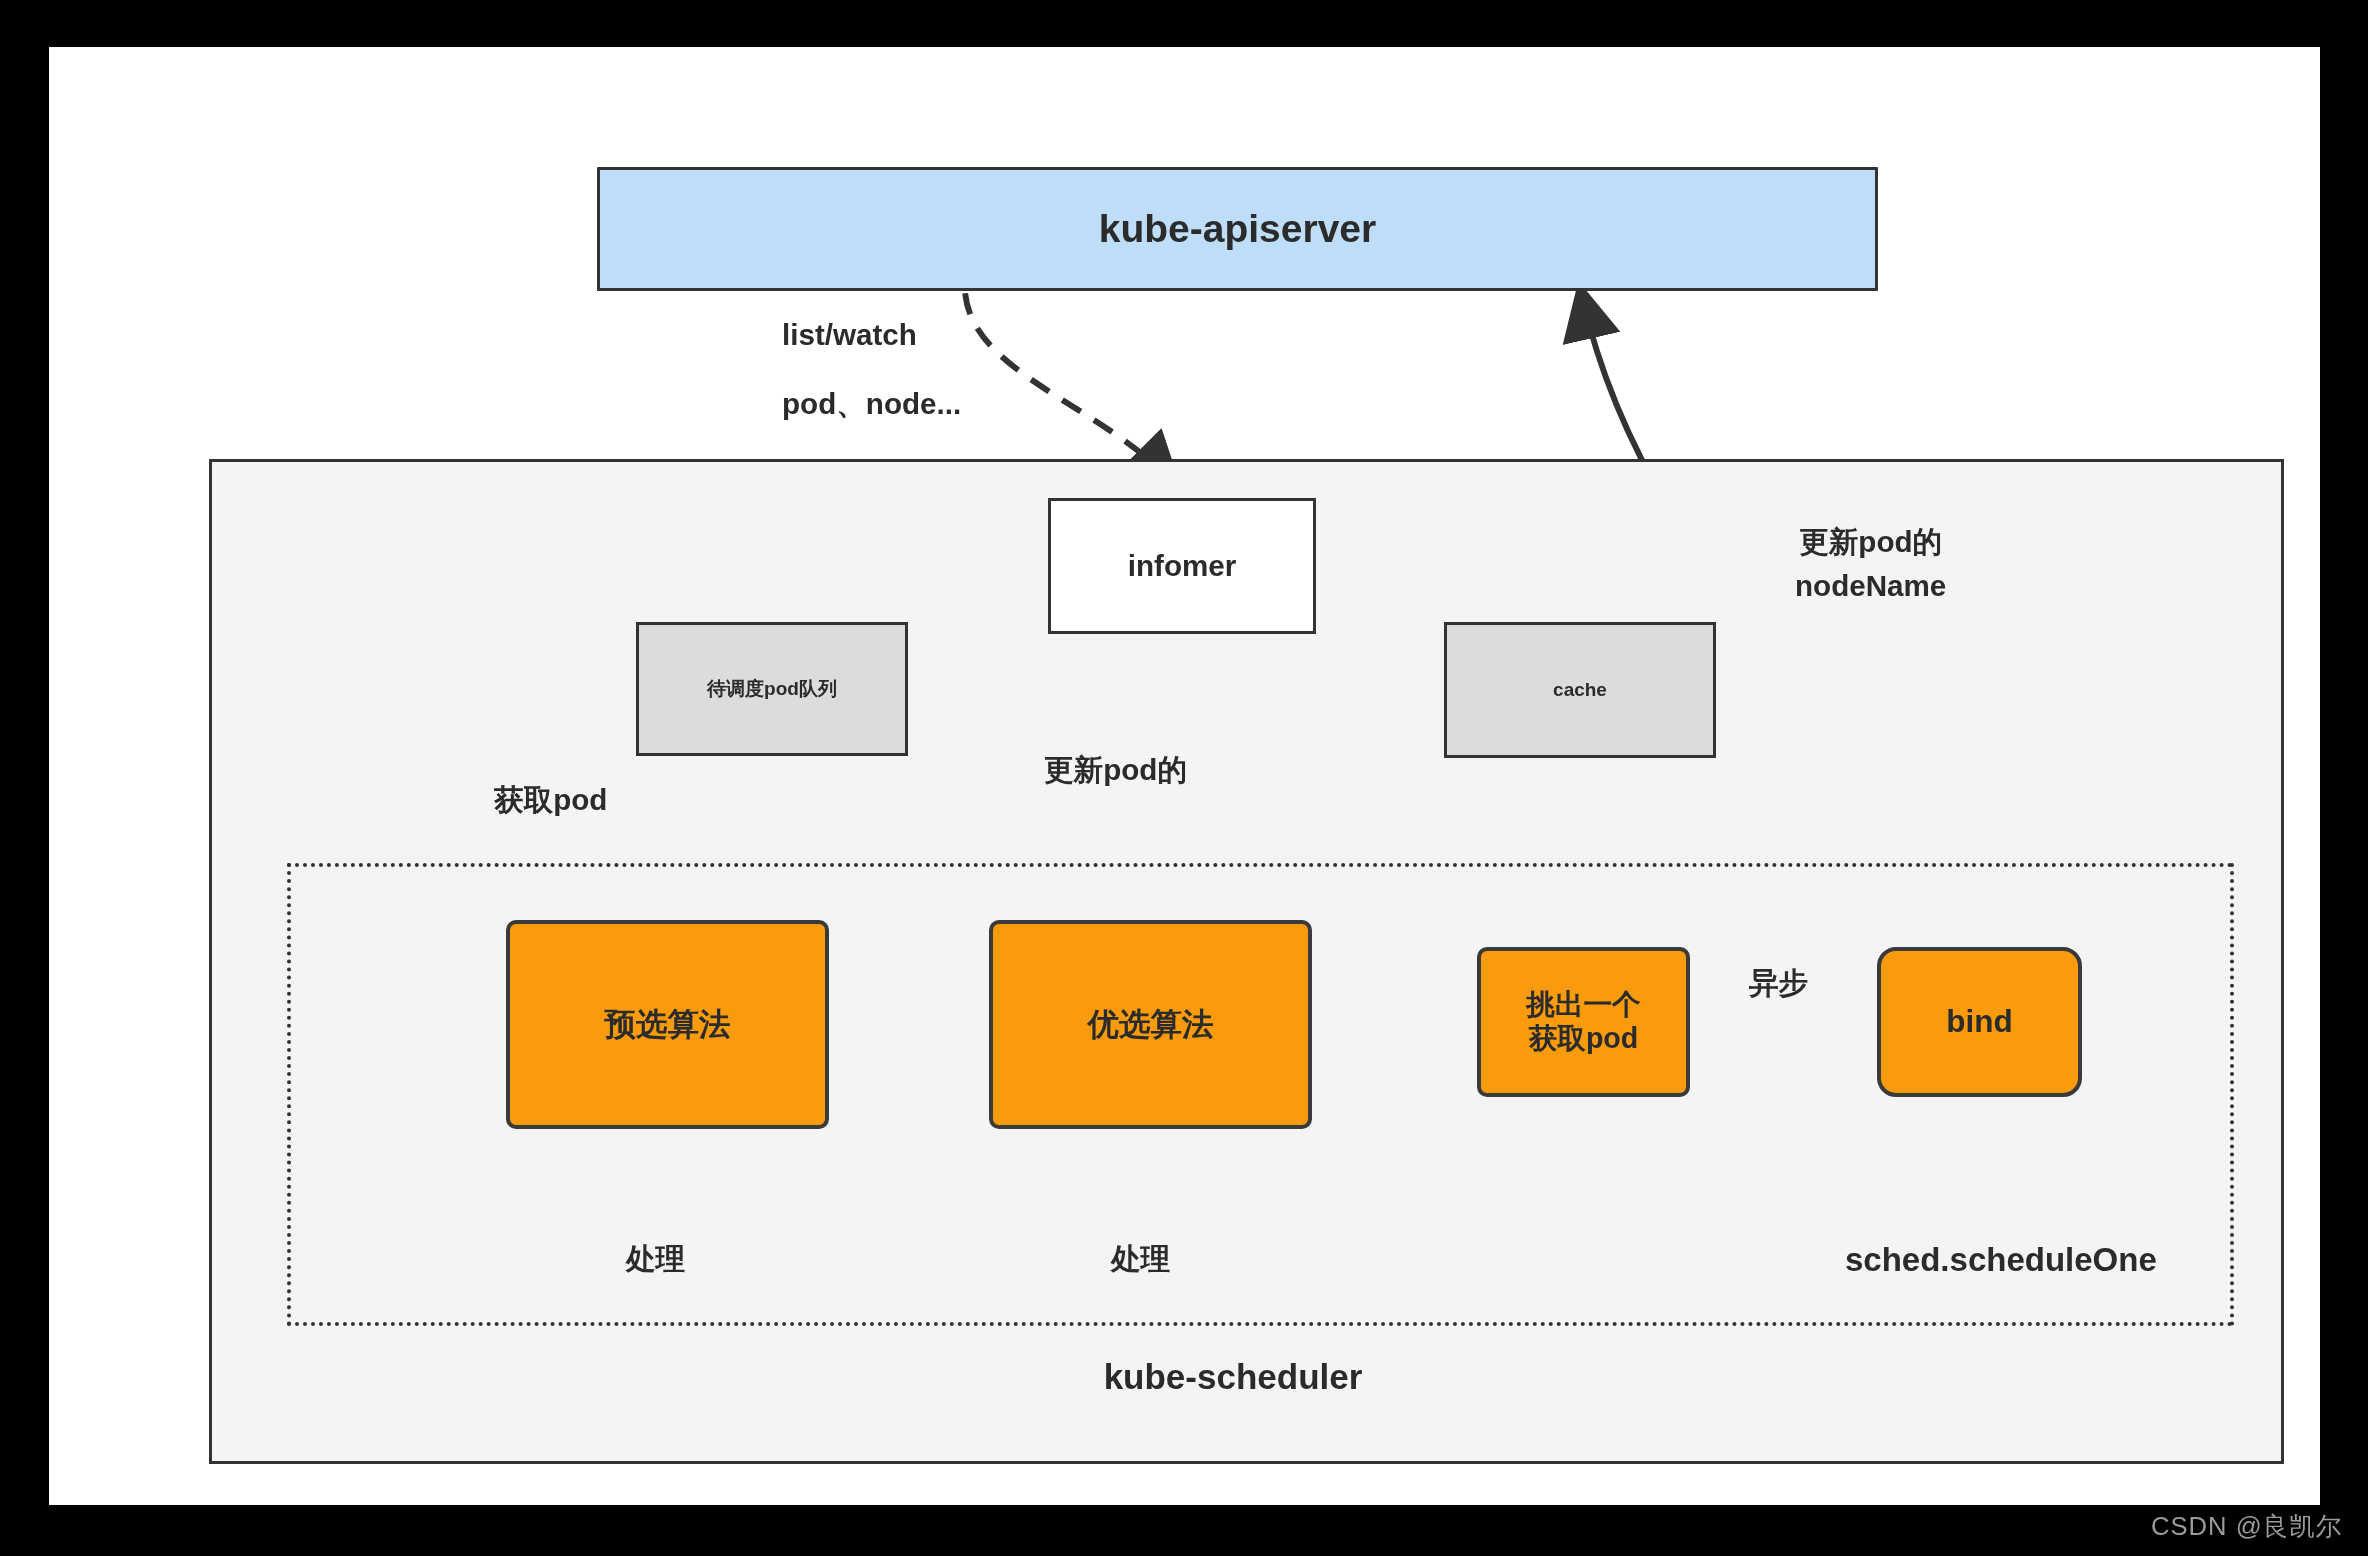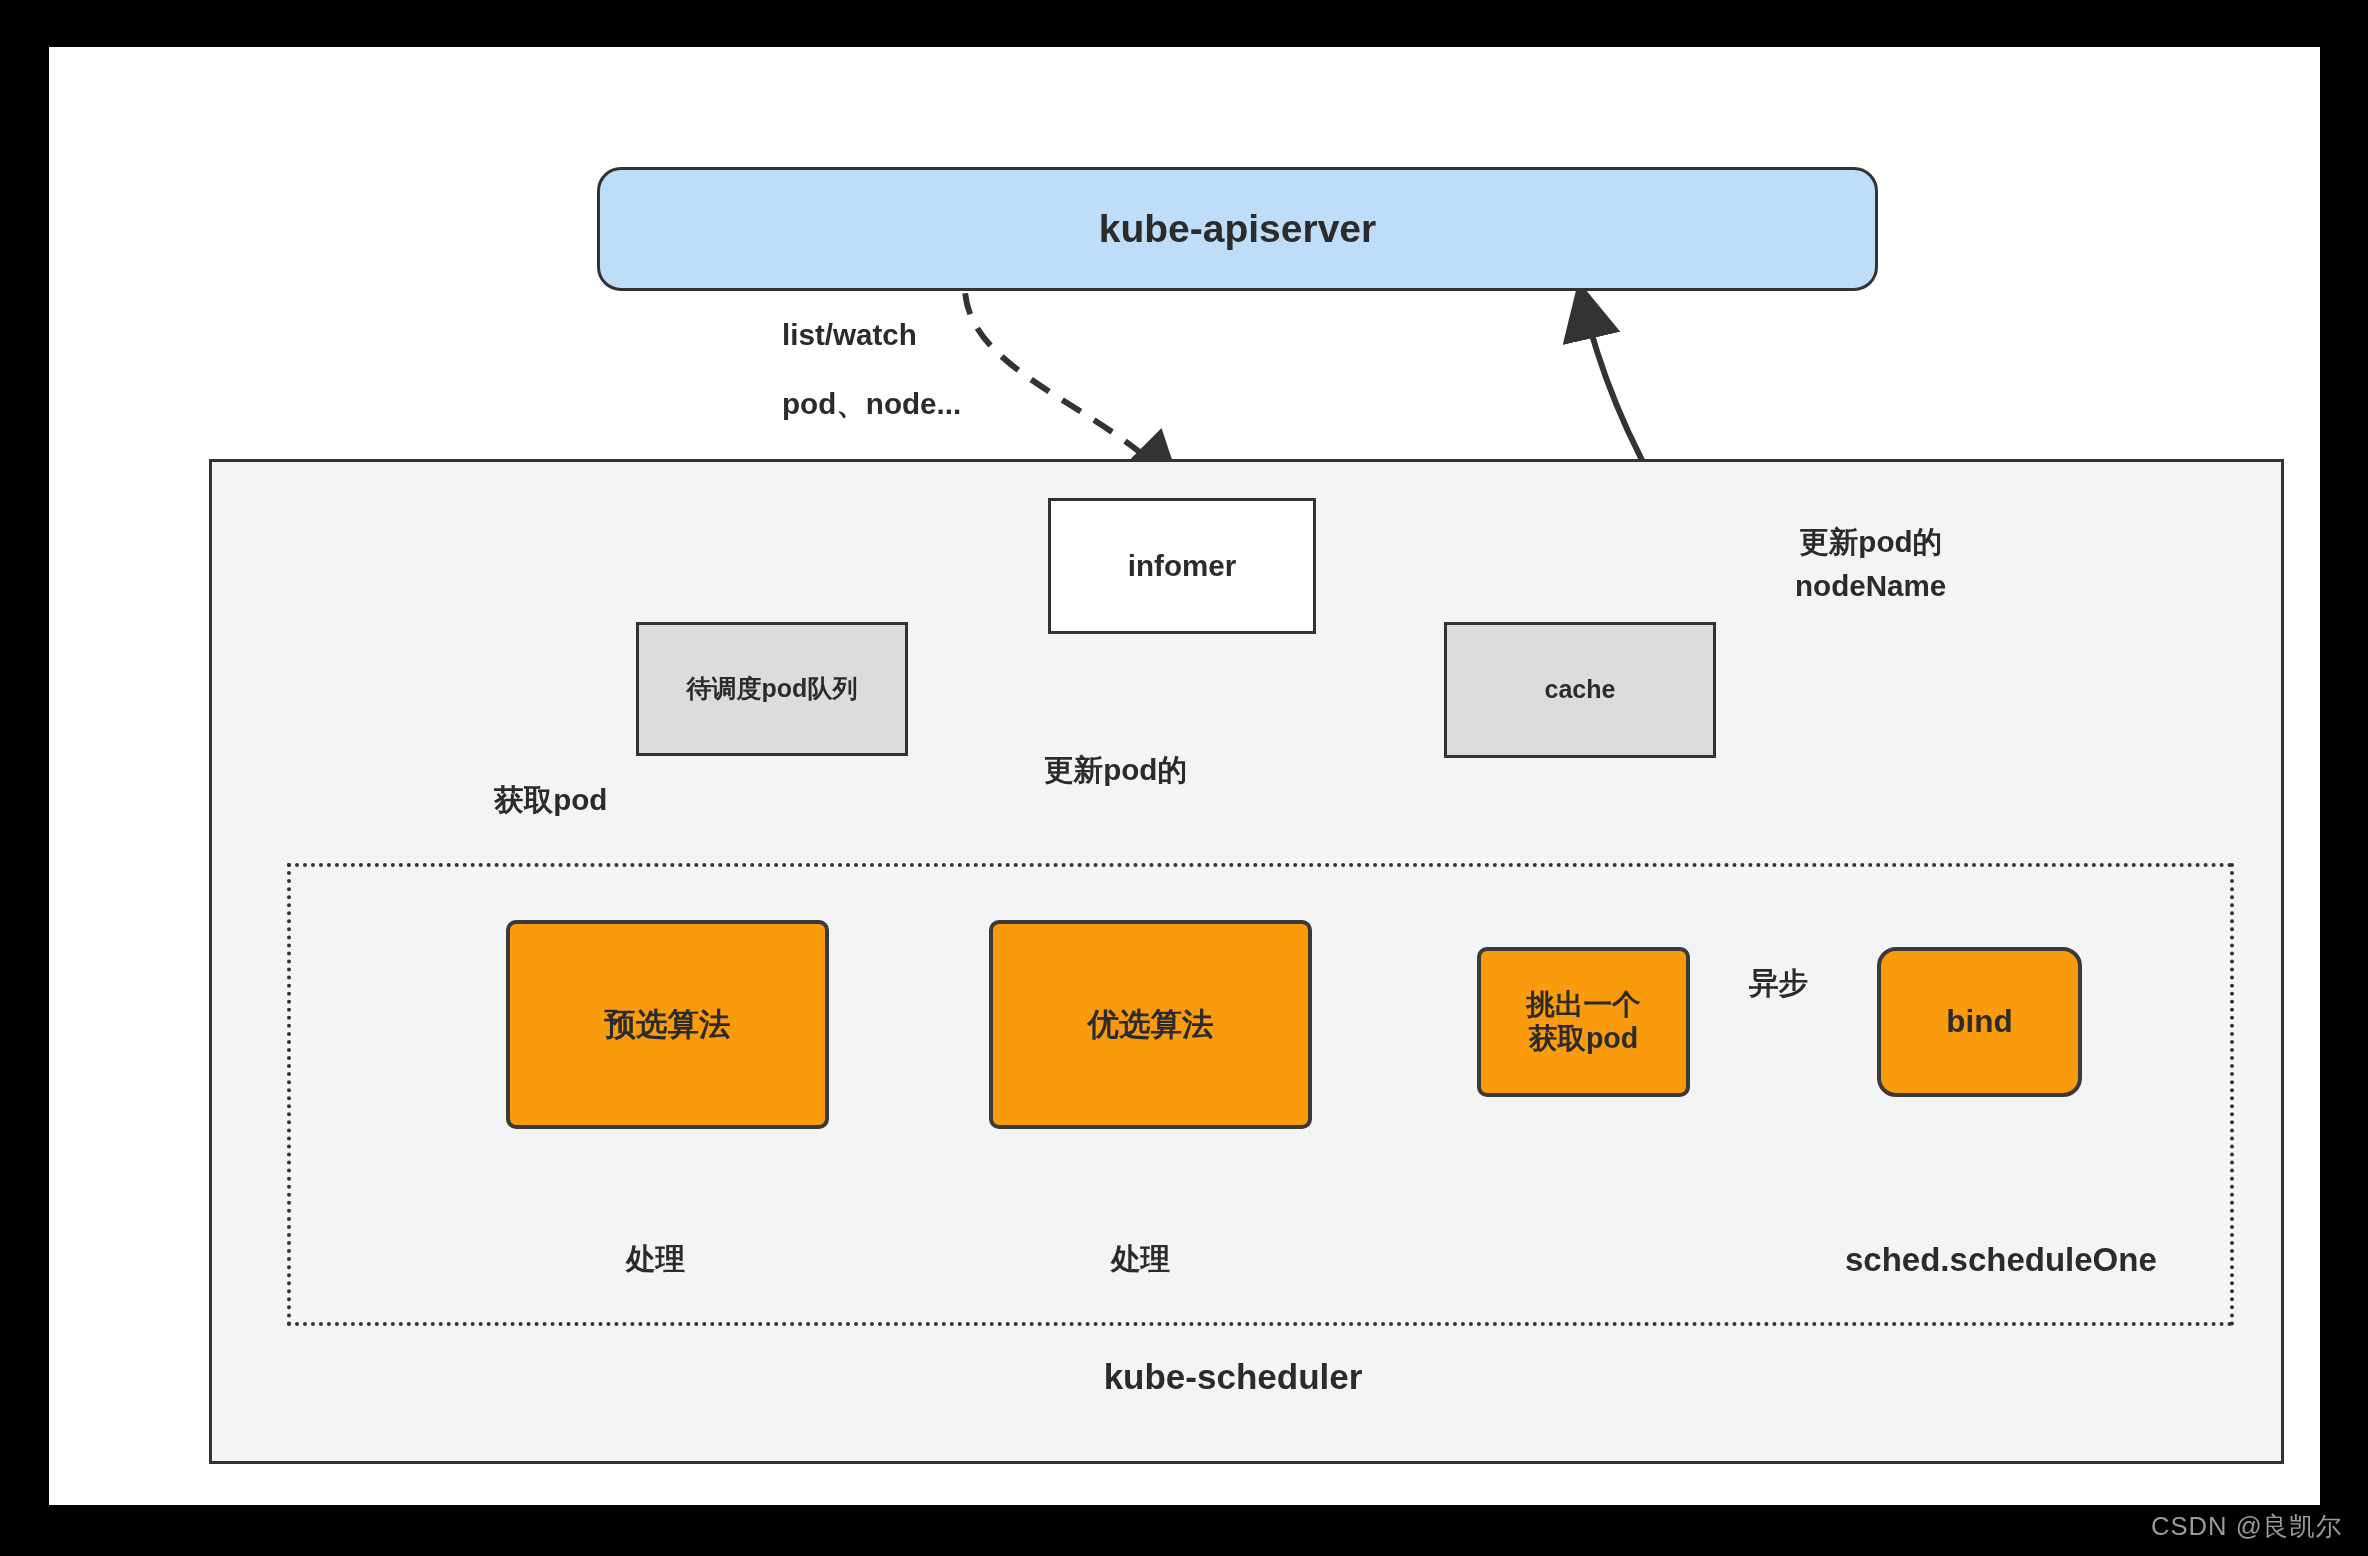--- a/index.html
+++ b/index.html
@@ -38,21 +38,21 @@
     text-align: center;
     color: #2b2b2b;
     line-height: 1.18;
   }
   
   #apiserver {
     left: 548px; top: 120px;
     width: 1281px; height: 124px;
     background: #bdddf8;
     border: 3.9px solid #333333;
-    border-radius: 24px;
+    border-radius: 1px;
     font-size: 39px;
     font-weight: bold;
   }
   
   #scheduler-box {
     left: 160px; top: 412px;
     width: 2075px; height: 1005px;
     background: #f4f4f4;
     border: 3.9px solid #333333;
   }
@@ -85,21 +85,21 @@
     width: 268px; height: 136px;
     background: #ffffff;
     border: 3.9px solid #333333;
     font-size: 29.6px;
     font-weight: bold;
   }
   
   .grey-box {
     background: #dcdcdc;
     border: 3.9px solid #333333;
-    font-size: 25px;
+    font-size: 19px;
     font-weight: bold;
   }
   #pod-queue { left: 587px; top: 575px; width: 272px; height: 134px; }
   #cache     { left: 1395px; top: 575px; width: 272px; height: 136px; }
   
   .orange-box {
     background: #f99b0c;
     border: 4.9px solid #3a3a3a;
     border-radius: 9.9px;
     font-size: 31.5px;

